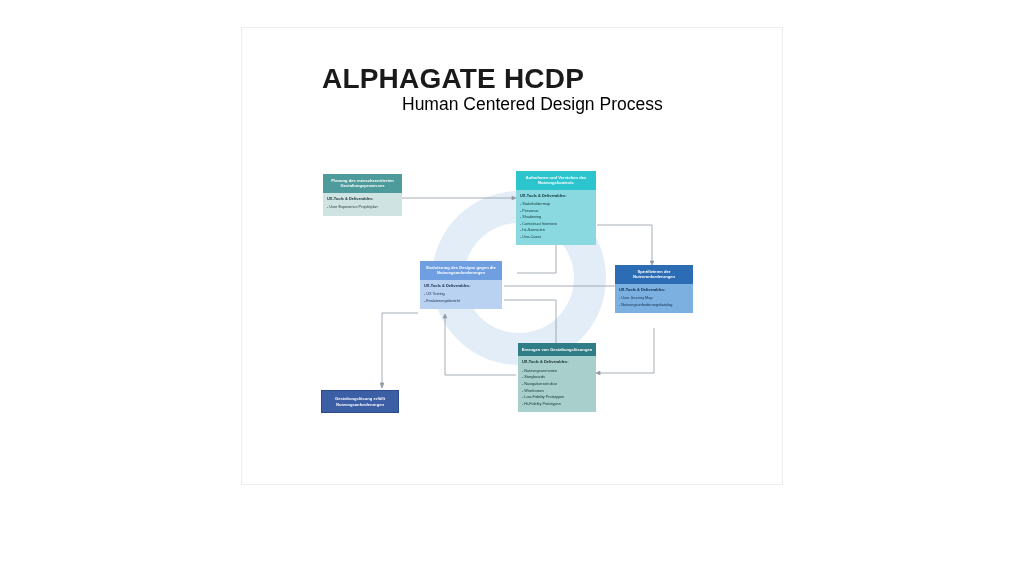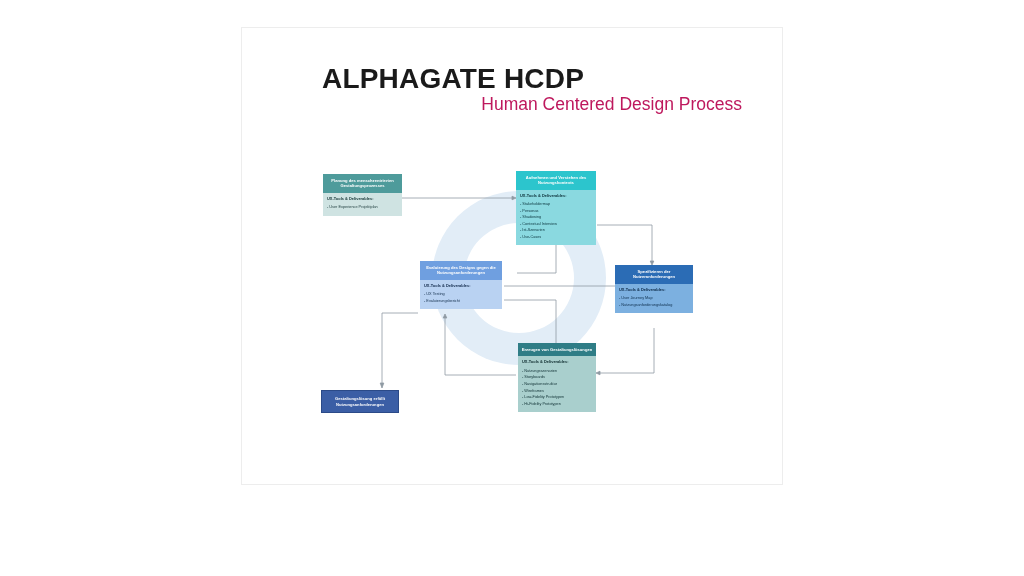--- a/index.html
+++ b/index.html
@@ -38,25 +38,24 @@
     font-weight: bold;
     color: #1a1a1a;
     letter-spacing: 0.2px;
     line-height: 1.05;
     margin: 0;
     white-space: nowrap;
   }
   #sub-title {
     font-size: 17.5px;
     font-weight: normal;
-    color: #be185d;
+    color: #000000;
     margin: 2px 0 0 80px;
     line-height: 1.1;
     white-space: nowrap;
-    text-align: right;
   }
 
   
   #diagram {
     position: absolute;
     left: 0;
     top: 0;
     width: 542px;
     height: 458px;
   }

